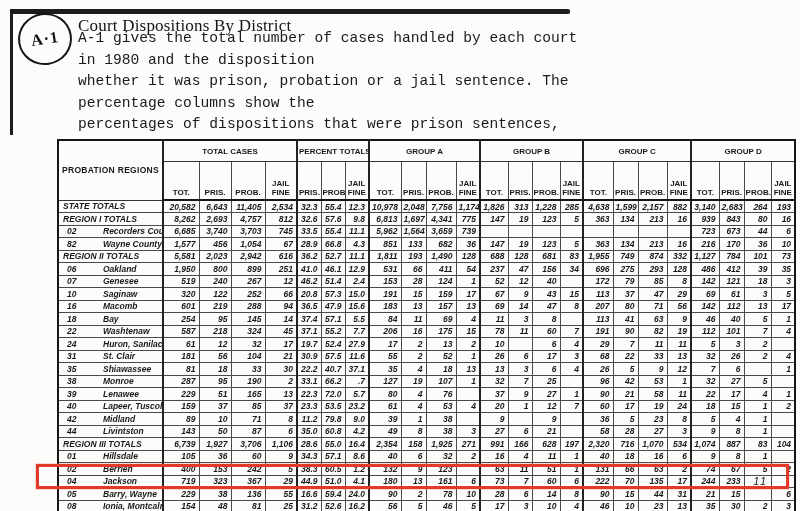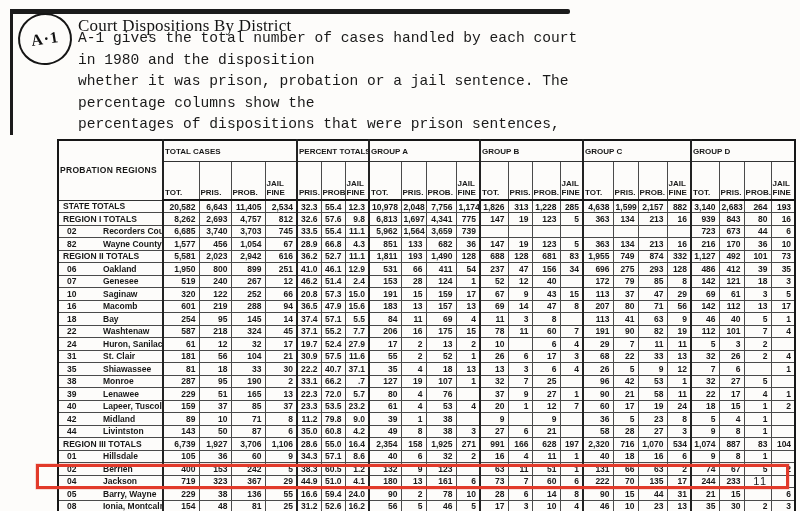--- a/index.html
+++ b/index.html
@@ -30,25 +30,25 @@
     white-space:pre-line;
   }
   
   .tbl-wrap{position:absolute;left:57px;top:139px;width:738px;}
   table{border-collapse:collapse;table-layout:fixed;width:737px;background:#fdfcfa;}
   th,td{
     border:1px solid #4a4a4a;overflow:hidden;white-space:nowrap;
     font-size:8.5px;font-weight:bold;color:#181818;padding:0 3px 0 2px;line-height:10px;
   }
   table{border:2px solid #161616;}
-  thead th{font-size:8px;text-align:left;line-height:9px;padding:1px 1px;}
+  thead th{font-size:8px;text-align:center;line-height:9px;padding:1px 1px;}
   tr.grp-row th{height:18px;border-bottom:1px solid #333;}
   tr.sub-row th{height:34px;vertical-align:bottom;padding-bottom:2px;border-bottom:2px solid #161616;white-space:normal;}
   th.regions{vertical-align:middle;font-size:8.5px;letter-spacing:.3px;margin-top:10px;}
-  tbody tr{height:12.5px;}
+  tbody tr{height:12.5px;font-style:italic;}
   tbody th{text-align:left;font-size:8.5px;}
   tbody td{text-align:right;}
   tbody th .code{display:inline-block;width:36px;}
   tr.district th{padding-left:8px;}
   tr.total th{padding-left:4px;}
   tr.total{border-top:1.5px solid #222;}
   .gb{border-left:2px solid #222 !important;}
   td.hand{font-size:11px;font-weight:400;letter-spacing:1.5px;line-height:11px;font-family:"Liberation Sans",sans-serif;color:#222;}
   
   .hl-box{
@@ -259,21 +259,21 @@
             <td>128</td>
             <td class="gb">688</td>
             <td>128</td>
             <td>681</td>
             <td>83</td>
             <td class="gb">1,955</td>
             <td>749</td>
             <td>874</td>
             <td>332</td>
             <td class="gb">1,127</td>
-            <td>492</td>
+            <td>784</td>
             <td>101</td>
             <td>73</td>
           </tr>
           <tr class="district">
             <th><span class="code">06</span><span>Oakland</span></th>
             <td class="gb">1,950</td>
             <td>800</td>
             <td>899</td>
             <td>251</td>
             <td class="gb">41.0</td>

